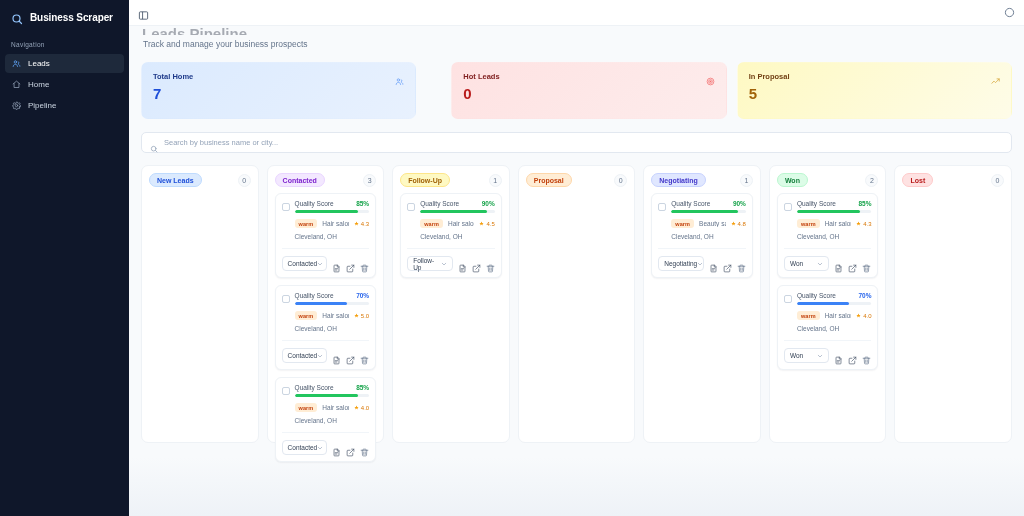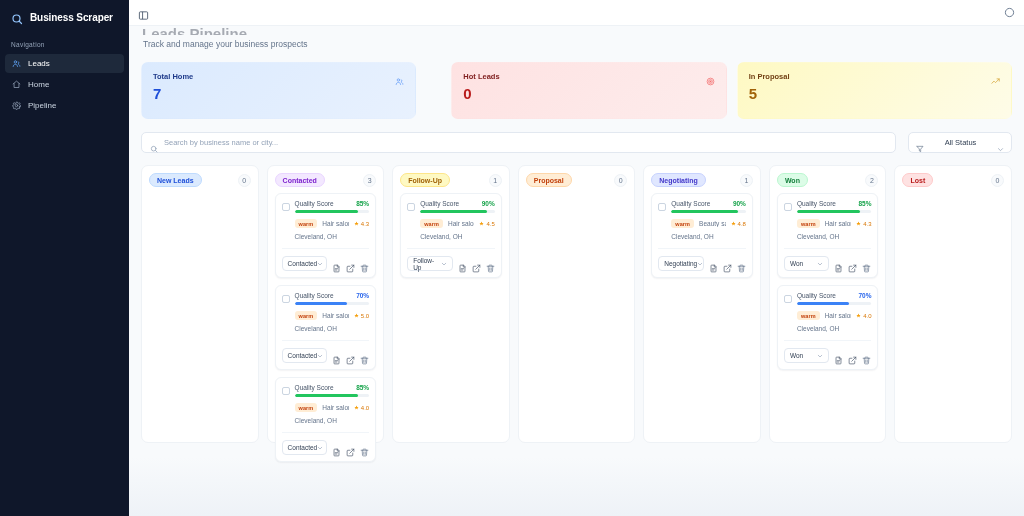--- a/index.html
+++ b/index.html
@@ -280,33 +280,20 @@
       <div class="searchrow">
         <div class="search-box">
           <span class="sic">
             <svg viewBox="0 0 24 24" fill="none" stroke="currentColor" stroke-width="2.3" stroke-linecap="round">
                 <circle cx="11" cy="11" r="7"></circle>
                 <line x1="16.5" y1="16.5" x2="21" y2="21"></line>
               </svg>
           </span>
           <input type="text" placeholder="Search by business name or city..." value="" style="">
         </div>
-        <div class="status-select">
-          <span class="fic">
-            <svg viewBox="0 0 24 24" fill="none" stroke="currentColor" stroke-width="2" stroke-linecap="round" stroke-linejoin="round">
-                <polygon points="3,4 21,4 14,12.5 14,20 10,17.6 10,12.5"></polygon>
-              </svg>
-          </span>
-          <span class="stxt">All Status</span>
-          <span class="cic">
-            <svg viewBox="0 0 24 24" fill="none" stroke="currentColor" stroke-width="2.6" stroke-linecap="round" stroke-linejoin="round">
-                <polyline points="5,9 12,16 19,9"></polyline>
-              </svg>
-          </span>
-        </div>
       </div>
 
       <div class="board" id="board">
           <div class="col">
             <div class="col-head">
               <span class="chip newleads">New Leads</span>
               <span class="col-count">0</span>
             </div>
             <div class="cards"></div>
           </div>

